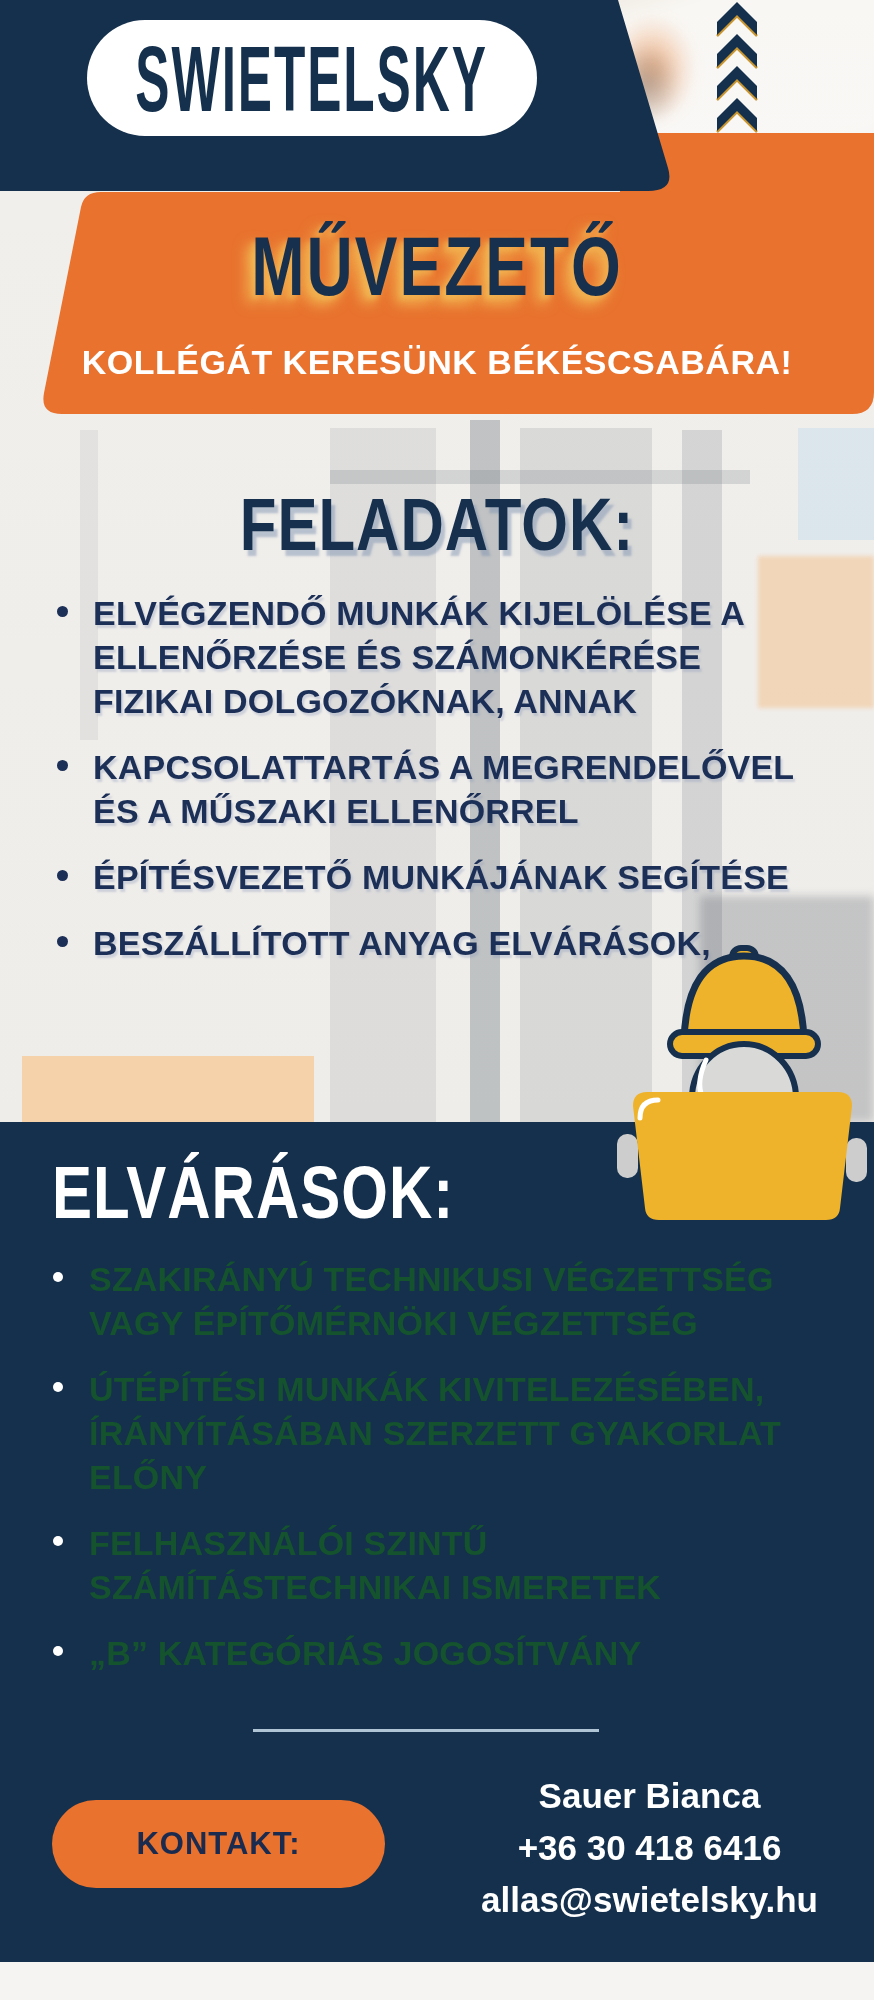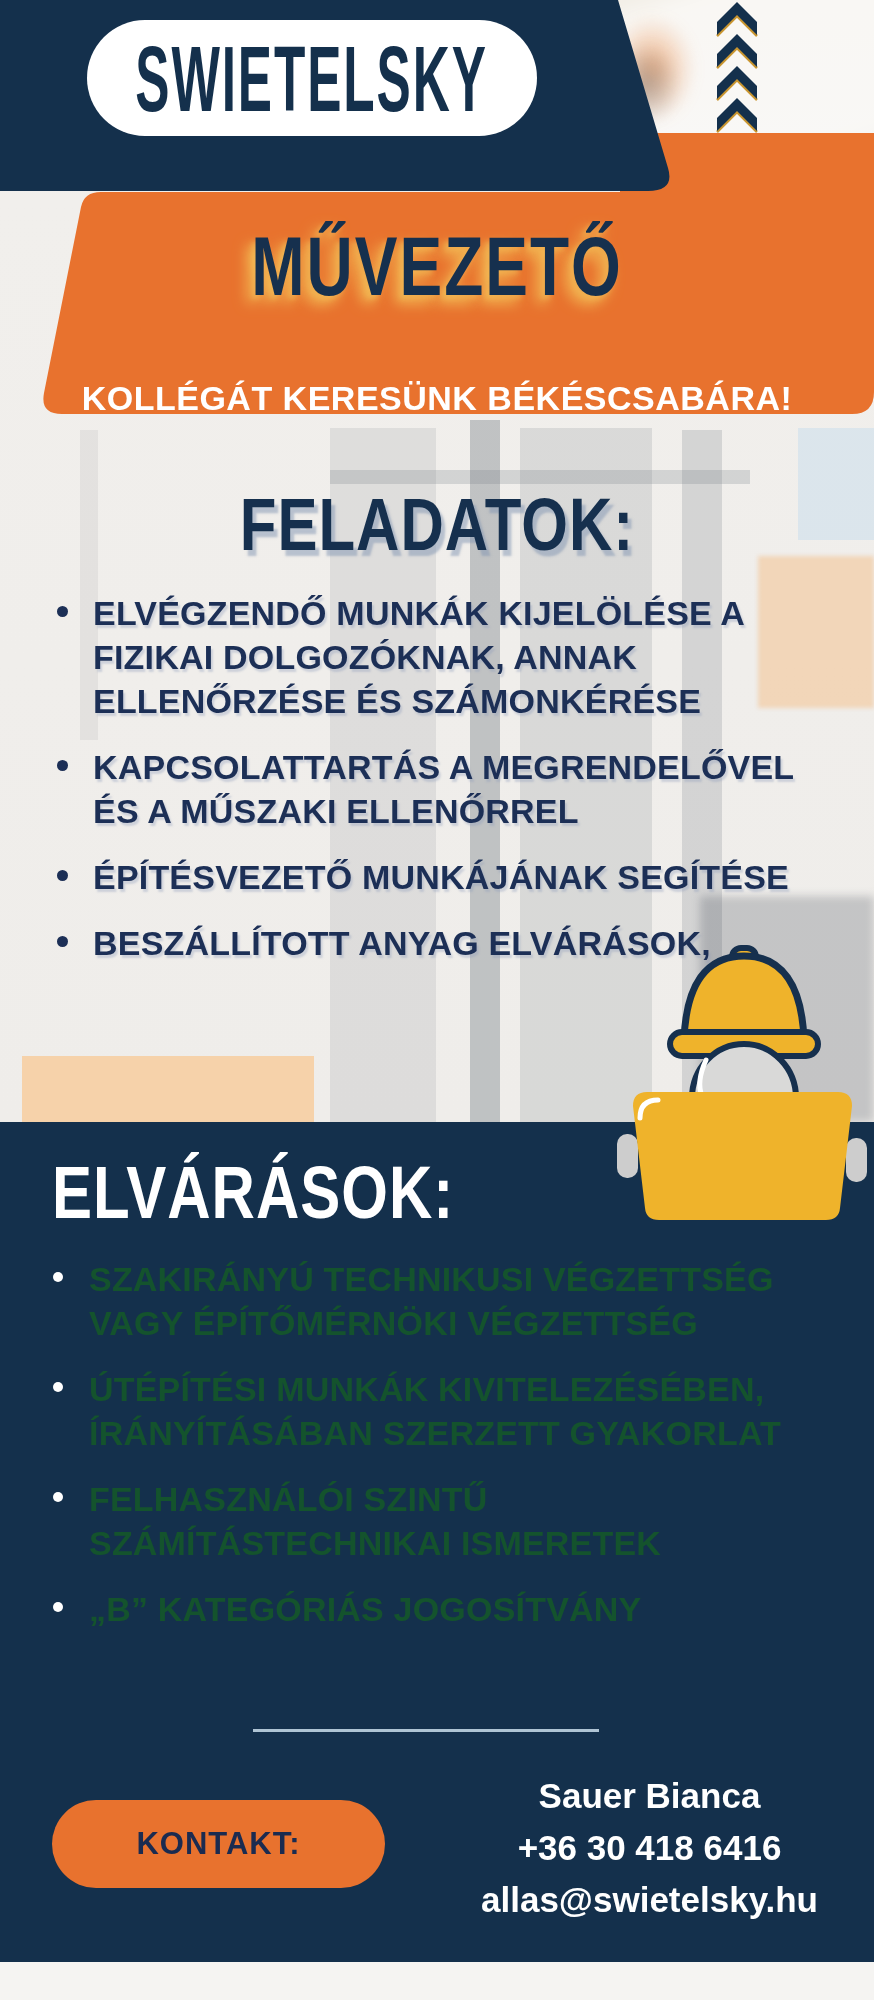--- a/index.html
+++ b/index.html
@@ -41,21 +41,21 @@
   .logo-text{color:#14304C;font-weight:700;font-size:54px;letter-spacing:2px;
     transform:scale(.95,1.72);transform-origin:center center;}
 
   .chevrons-svg{left:700px;top:0;width:80px;height:140px;z-index:3;}
 
   .banner-title{left:0;top:225px;width:874px;text-align:center;z-index:3;
     color:#16304E;font-weight:700;font-size:64px;letter-spacing:2px;line-height:1;
     transform:scaleY(1.3);transform-origin:center top;
     text-shadow:-8px 6px 12px rgba(244,196,90,.95),-4px 3px 5px rgba(240,190,90,.55);}
   .banner-subtitle{left:0;top:342px;width:874px;text-align:center;z-index:3;
-    color:#ffffff;font-weight:700;font-size:34px;line-height:40px;letter-spacing:.5px;margin-top:36px;}
+    color:#ffffff;font-weight:700;font-size:34px;line-height:40px;letter-spacing:.5px;}
 
   
   .feladatok-heading{left:0;top:487px;width:874px;text-align:center;z-index:3;
     color:#16304E;font-weight:700;font-size:60px;line-height:1;letter-spacing:1px;
     transform:scaleY(1.25);transform-origin:center top;
     text-shadow:4px 5px 2px rgba(128,148,178,.5);}
   .bullet-list{z-index:3;}
   .bullet-item{position:relative;padding-left:36px;margin-bottom:22px;}
   .bullet-item .dot{position:absolute;left:0;top:15px;width:11px;height:11px;border-radius:50%;}
   .ln{white-space:nowrap;font-weight:700;font-size:34px;line-height:44px;letter-spacing:.2px;}
@@ -135,22 +135,22 @@
   </div>
 
   <div class="abs banner-title">MŰVEZETŐ</div>
   <div class="abs banner-subtitle">KOLLÉGÁT KERESÜNK BÉKÉSCSABÁRA!</div>
 
   <div class="abs feladatok-heading">FELADATOK:</div>
   <div class="abs bullet-list list-feladatok">
     <div class="bullet-item">
       <span class="dot"></span>
       <div class="ln">ELVÉGZENDŐ MUNKÁK KIJELÖLÉSE A</div>
+      <div class="ln">ELLENŐRZÉSE ÉS SZÁMONKÉRÉSE</div>
       <div class="ln">FIZIKAI DOLGOZÓKNAK, ANNAK</div>
-      <div class="ln">ELLENŐRZÉSE ÉS SZÁMONKÉRÉSE</div>
     </div>
     <div class="bullet-item">
       <span class="dot"></span>
       <div class="ln">KAPCSOLATTARTÁS A MEGRENDELŐVEL</div>
       <div class="ln">ÉS A MŰSZAKI ELLENŐRREL</div>
     </div>
     <div class="bullet-item">
       <span class="dot"></span>
       <div class="ln">ÉPÍTÉSVEZETŐ MUNKÁJÁNAK SEGÍTÉSE</div>
     </div>
@@ -184,20 +184,21 @@
   <div class="abs bullet-list list-elvarasok">
     <div class="bullet-item">
       <span class="dot"></span>
       <div class="ln">SZAKIRÁNYÚ TECHNIKUSI VÉGZETTSÉG</div>
       <div class="ln">VAGY ÉPÍTŐMÉRNÖKI VÉGZETTSÉG</div>
     </div>
     <div class="bullet-item">
       <span class="dot"></span>
       <div class="ln">ÚTÉPÍTÉSI MUNKÁK KIVITELEZÉSÉBEN,</div>
       <div class="ln">ÍRÁNYÍTÁSÁBAN SZERZETT GYAKORLAT</div>
+      <div class="ln">ELŐNY</div>
     </div>
     <div class="bullet-item">
       <span class="dot"></span>
       <div class="ln">FELHASZNÁLÓI SZINTŰ</div>
       <div class="ln">SZÁMÍTÁSTECHNIKAI ISMERETEK</div>
     </div>
     <div class="bullet-item">
       <span class="dot"></span>
       <div class="ln">„B” KATEGÓRIÁS JOGOSÍTVÁNY</div>
     </div>

